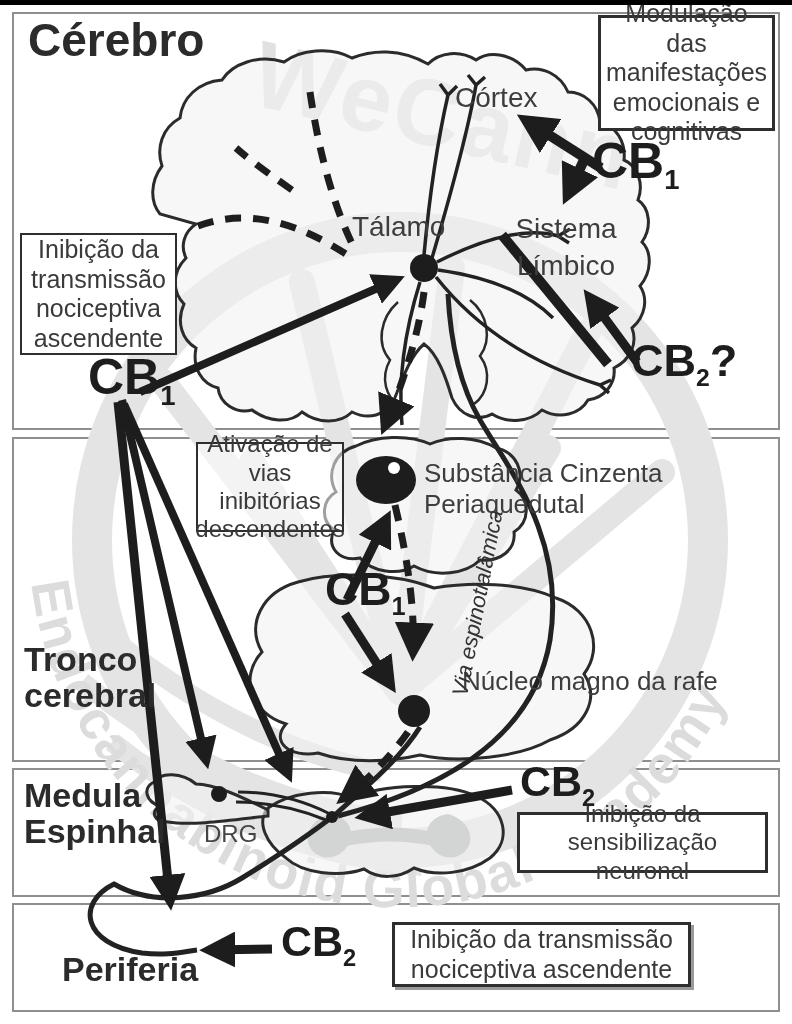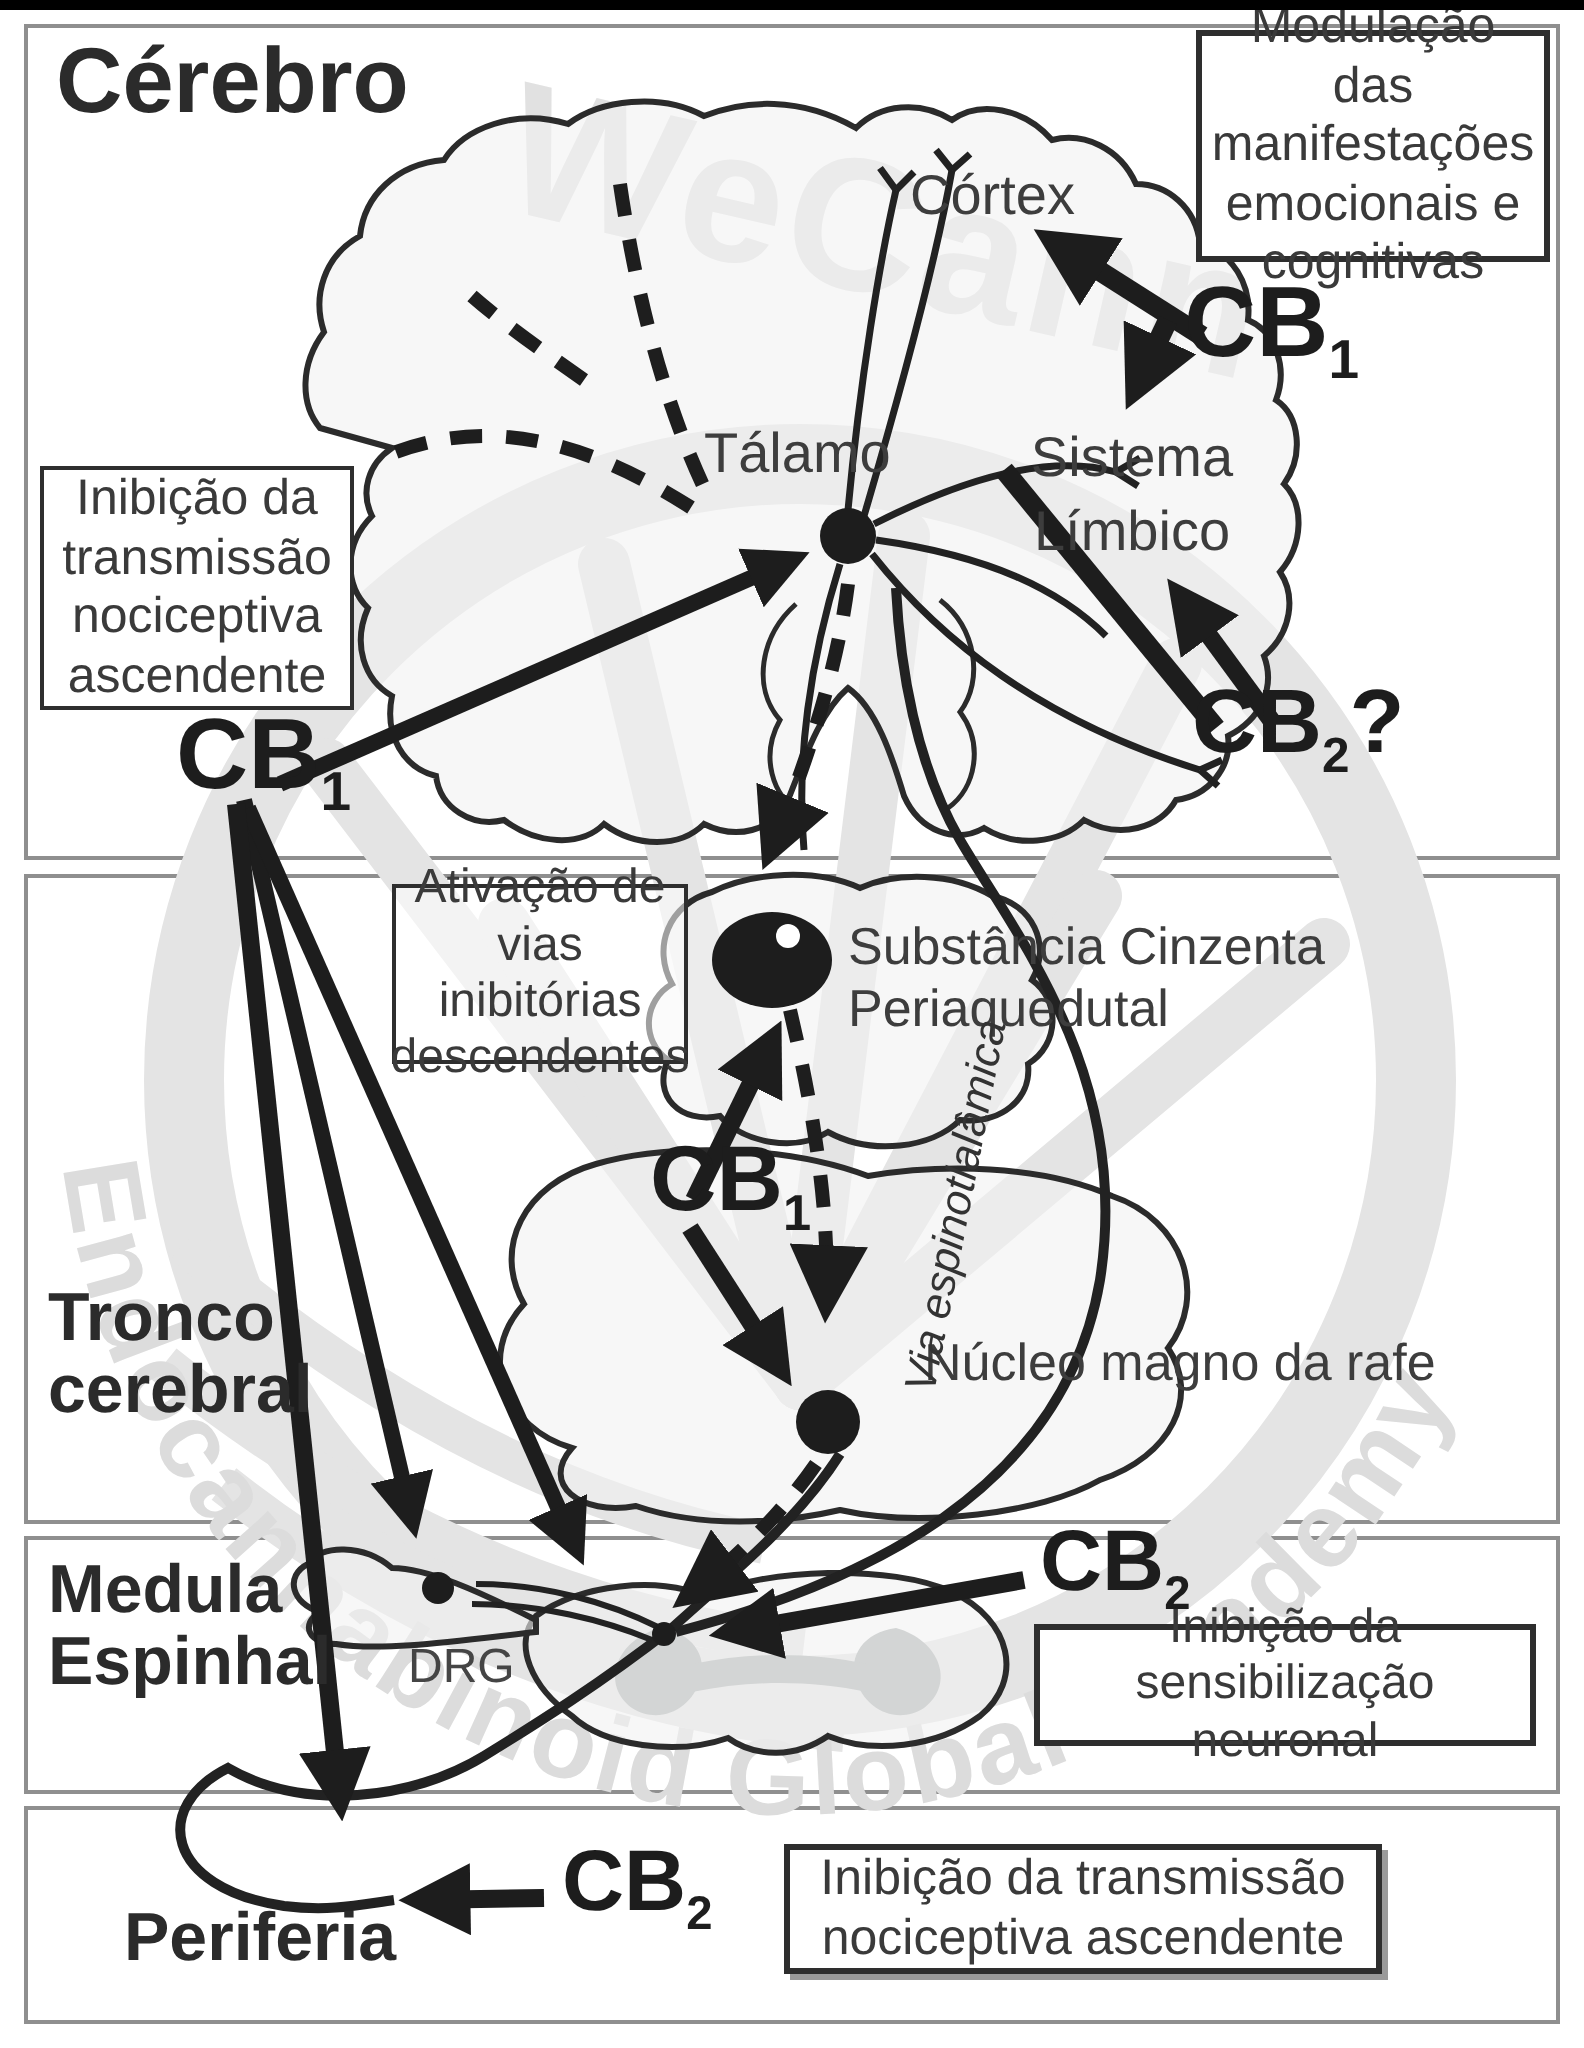--- a/index.html
+++ b/index.html
@@ -36,21 +36,21 @@
   .l-pag{left:424px;top:458px;font-size:26px;}
   .l-nmr{left:462px;top:666px;font-size:26px;}
   .l-drg{left:204px;top:820px;font-size:24px;color:#454545;}
   .l-via{left:418px;top:500px;font-size:22px;font-style:italic;color:#333;
          transform:rotate(-79deg);transform-origin:center;width:220px;text-align:center;top:590px;left:368px;}
   .cb{position:absolute;font-weight:700;color:#1d1d1d;line-height:1;}
   .cb sub{font-size:0.55em;line-height:1;}
   .cb .q{font-size:1em;}
   .cb1-left{left:88px;top:352px;font-size:50px;}
   .cb1-tr{left:592px;top:136px;font-size:50px;}
-  .cb2-q{left:596px;top:338px;font-size:45px;}
+  .cb2-q{left:631px;top:338px;font-size:45px;}
   .cb1-mid{left:325px;top:566px;font-size:46px;}
   .cb2-sp{left:520px;top:760px;font-size:43px;}
   .cb2-pe{left:281px;top:920px;font-size:43px;}
   .wm-we{position:absolute;left:250px;top:62px;font-size:94px;font-weight:700;color:#e1e1e1;
          transform:rotate(13deg);letter-spacing:2px;}
 </style>
 </head>
 <body>
 
 <div class="stage">

